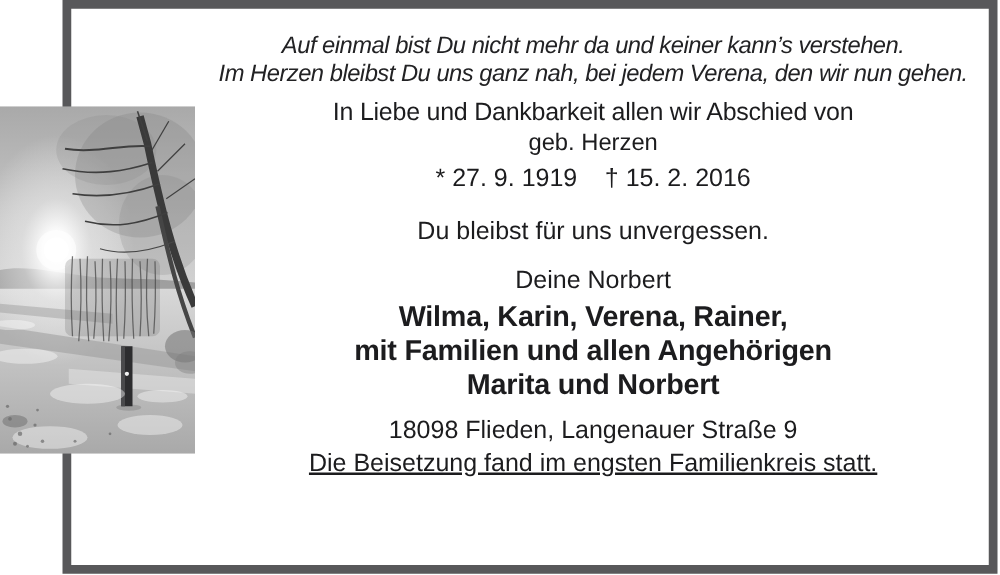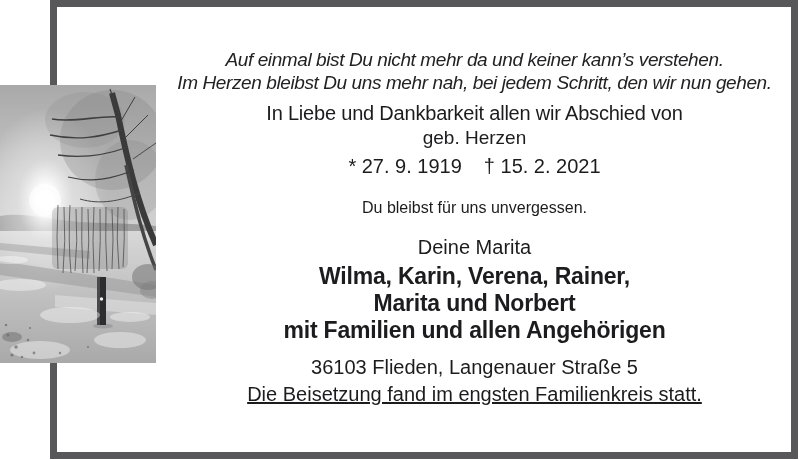--- a/index.html
+++ b/index.html
@@ -31,21 +31,20 @@
     z-index: 2;
   }
   .photo svg { display: block; width: 156px; height: 278px; }
   .content {
     position: absolute;
     left: 156px;
     top: 0;
     width: 637px;
     text-align: center;
     z-index: 1;
-    margin-top: 23px;
   }
   .verse {
     margin-top: 25px;
     font-style: italic;
     font-weight: 500;
     font-size: 19px;
     line-height: 23px;
     letter-spacing: -0.4px;
     white-space: nowrap;
     color: #222224;
@@ -60,21 +59,21 @@
   .name {
     margin: 11px 0 0 0;
     font-size: 42px;
     line-height: 44px;
     font-weight: bold;
     letter-spacing: -0.5px;
   }
   .birthname { margin-top: 5px; font-size: 19px; line-height: 19px; }
   .dates { margin-top: 9px; font-size: 20px; line-height: 20px; }
   .dates .died { margin-left: 22px; }
-  .remember { margin-top: 22px; font-size: 16px; line-height: 20px; }
+  .remember { margin-top: 22px; font-size: 20px; line-height: 20px; }
   .kinder { margin-top: 20px; font-size: 20px; line-height: 18px; }
   .mourners {
     margin-top: 7px;
     font-size: 23px;
     font-weight: bold;
     line-height: 27px;
     letter-spacing: -0.2px;
   }
   .address { margin-top: 14px; font-size: 20px; line-height: 18px; }
   .funeral { margin-top: 8px; font-size: 20px; line-height: 20px; text-decoration: underline; }
@@ -178,31 +177,31 @@
         <circle cx="60" cy="268" r="1.2"></circle>
         <circle cx="88" cy="262" r="1.1"></circle>
       </g>
       <ellipse cx="12" cy="252" rx="10" ry="5" fill="#6b6b6b" opacity="0.5"></ellipse>
     </svg>
   </div>
 
   <div class="content">
     <div class="verse">
       <div>Auf einmal bist Du nicht mehr da und keiner kann’s verstehen.</div>
-      <div>Im Herzen bleibst Du uns mehr nah, bei jedem Schritt, den wir nun gehen.</div>
+      <div>Im Herzen bleibst Du uns ganz nah, bei jedem Verena, den wir nun gehen.</div>
     </div>
     <div class="intro">In Liebe und Dankbarkeit allen wir Abschied von</div>
     <div class="birthname">geb. Herzen</div>
     <div class="dates">
-      <span class="born">* 27. 9. 1919</span><span class="died">† 15. 2. 2021</span>
+      <span class="born">* 27. 9. 1919</span><span class="died">† 15. 2. 2016</span>
     </div>
     <div class="remember">Du bleibst für uns unvergessen.</div>
-    <div class="kinder">Deine Marita</div>
+    <div class="kinder">Deine Norbert</div>
     <div class="mourners">
       <div>Wilma, Karin, Verena, Rainer,</div>
+      <div>mit Familien und allen Angehörigen</div>
       <div>Marita und Norbert</div>
-      <div>mit Familien und allen Angehörigen</div>
     </div>
-    <div class="address">36103 Flieden, Langenauer Straße 5</div>
+    <div class="address">18098 Flieden, Langenauer Straße 9</div>
     <div class="funeral">Die Beisetzung fand im engsten Familienkreis statt.</div>
   </div>
 
 </div>
 
 </body></html>

